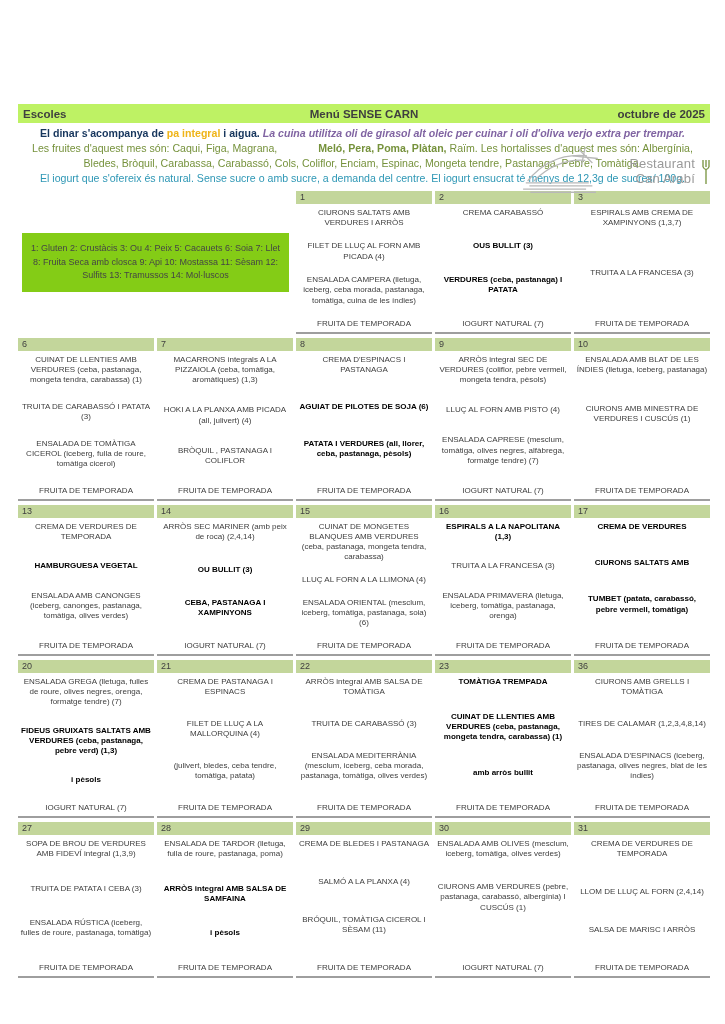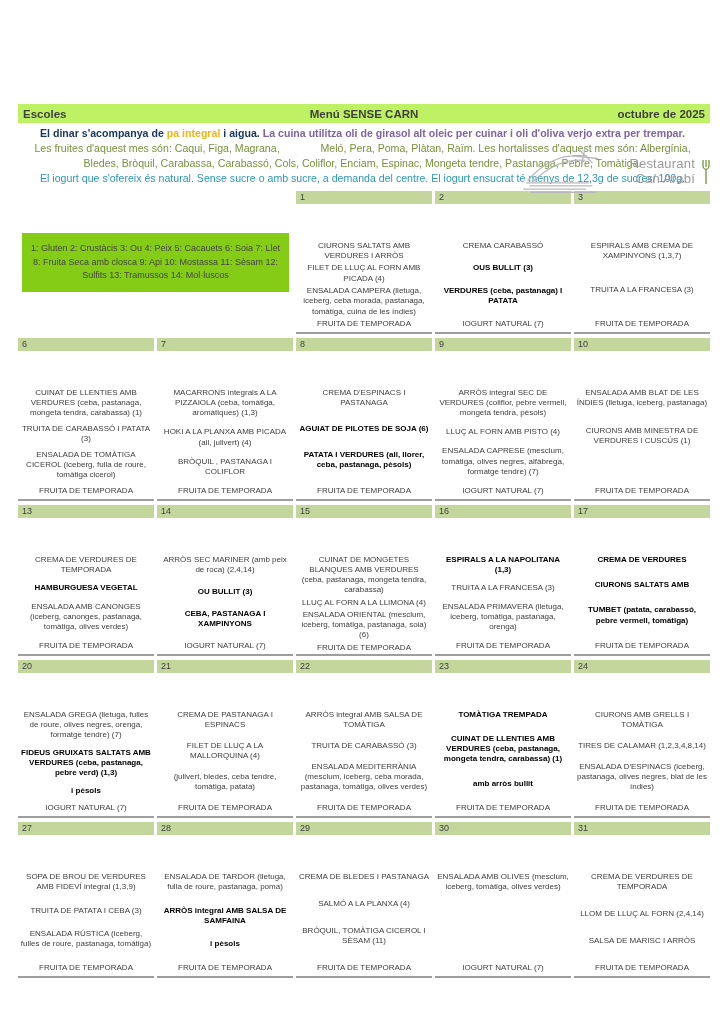--- a/index.html
+++ b/index.html
@@ -22,41 +22,41 @@
   }
   .tb-center{position:absolute;left:0;right:0;text-align:center;pointer-events:none;}
   .title-bar{position:relative;}
 
   
   .notes{margin:3px 18px 0 18px;text-align:center;}
   .notes p{margin:1px 0;font-size:10.6px;line-height:1.35;}
   .n1{font-weight:700;}
   .c-navy{color:#17365d;margin-top:48px;}
   .c-gold{color:#efb418;}
-  .c-purple{color:#8064a2;}
+  .c-purple{color:#8064a2;font-style:italic;}
   .c-green{color:#76923c;}
   .c-teal{color:#2e97b5;}
-  .seg-b{font-weight:400;padding-left:38px;}
+  .seg-b{font-weight:700;padding-left:38px;}
 
   
   .grid{
     margin:6px 15px 0 18px;
     display:grid;
     grid-template-columns:repeat(5,1fr);
     grid-template-rows:143px 163px 151px 158px 156px;
     column-gap:3px;row-gap:4px;
   }
   .legend-wrap{grid-column:1 / span 2;display:flex;align-items:center;justify-content:center;padding:0 4px;}
   .legend-box{
     background:#84cc16;color:#454545;font-size:9px;line-height:1.5;
     text-align:center;padding:9px 8px;width:100%;box-sizing:border-box;
   }
   .day-cell{display:flex;flex-direction:column;border-bottom:2.5px solid #9e9e9e;box-sizing:border-box;}
   .day-head{background:#c3d69b;flex:0 0 auto;font-size:9px;color:#3f3f3f;padding:1px 0 1.5px 4px;text-align:left;}
-  .day-body{flex:1;display:flex;flex-direction:column;justify-content:space-between;padding:4px 2px 3px;gap:2px;margin-top:33px;}
+  .day-body{flex:1;display:flex;flex-direction:column;justify-content:space-between;padding:4px 2px 3px;gap:2px;}
   .item{font-size:8px;line-height:1.28;text-align:center;color:#3d3d3d;}
   .item.b{font-weight:700;color:#000;}
   .item:empty{min-height:4px;}
 </style>
 </head>
 <body>
 
 <div class="page">
 
   <div class="logo">
@@ -250,21 +250,21 @@
       <div class="day-cell">
         <div class="day-head">23</div>
         <div class="day-body">
           <div class="item b">TOMÀTIGA TREMPADA</div>
           <div class="item b">CUINAT DE LLENTIES AMB VERDURES (ceba, pastanaga, mongeta tendra, carabassa) (1)</div>
           <div class="item b">amb arròs bullit</div>
           <div class="item">FRUITA DE TEMPORADA</div>
         </div>
       </div>
       <div class="day-cell">
-        <div class="day-head">24</div>
+        <div class="day-head">36</div>
         <div class="day-body">
           <div class="item">CIURONS AMB GRELLS I TOMÀTIGA</div>
           <div class="item">TIRES DE CALAMAR (1,2,3,4,8,14)</div>
           <div class="item">ENSALADA D'ESPINACS (iceberg, pastanaga, olives negres, blat de les índies)</div>
           <div class="item">FRUITA DE TEMPORADA</div>
         </div>
       </div>
       <div class="day-cell">
         <div class="day-head">27</div>
         <div class="day-body">
@@ -289,20 +289,21 @@
           <div class="item">CREMA DE BLEDES I PASTANAGA</div>
           <div class="item">SALMÓ A LA PLANXA (4)</div>
           <div class="item">BRÓQUIL, TOMÀTIGA CICEROL I SÈSAM (11)</div>
           <div class="item">FRUITA DE TEMPORADA</div>
         </div>
       </div>
       <div class="day-cell">
         <div class="day-head">30</div>
         <div class="day-body">
           <div class="item">ENSALADA AMB OLIVES (mesclum, iceberg, tomàtiga, olives verdes)</div>
+          <div class="item">CIURONS AMB VERDURES (pebre, pastanaga, carabassó, albergínia) I CUSCÚS (1)</div>
           <div class="item"></div>
           <div class="item">IOGURT NATURAL (7)</div>
         </div>
       </div>
       <div class="day-cell">
         <div class="day-head">31</div>
         <div class="day-body">
           <div class="item">CREMA DE VERDURES DE TEMPORADA</div>
           <div class="item">LLOM DE LLUÇ AL FORN (2,4,14)</div>
           <div class="item">SALSA DE MARISC I ARRÒS</div>

